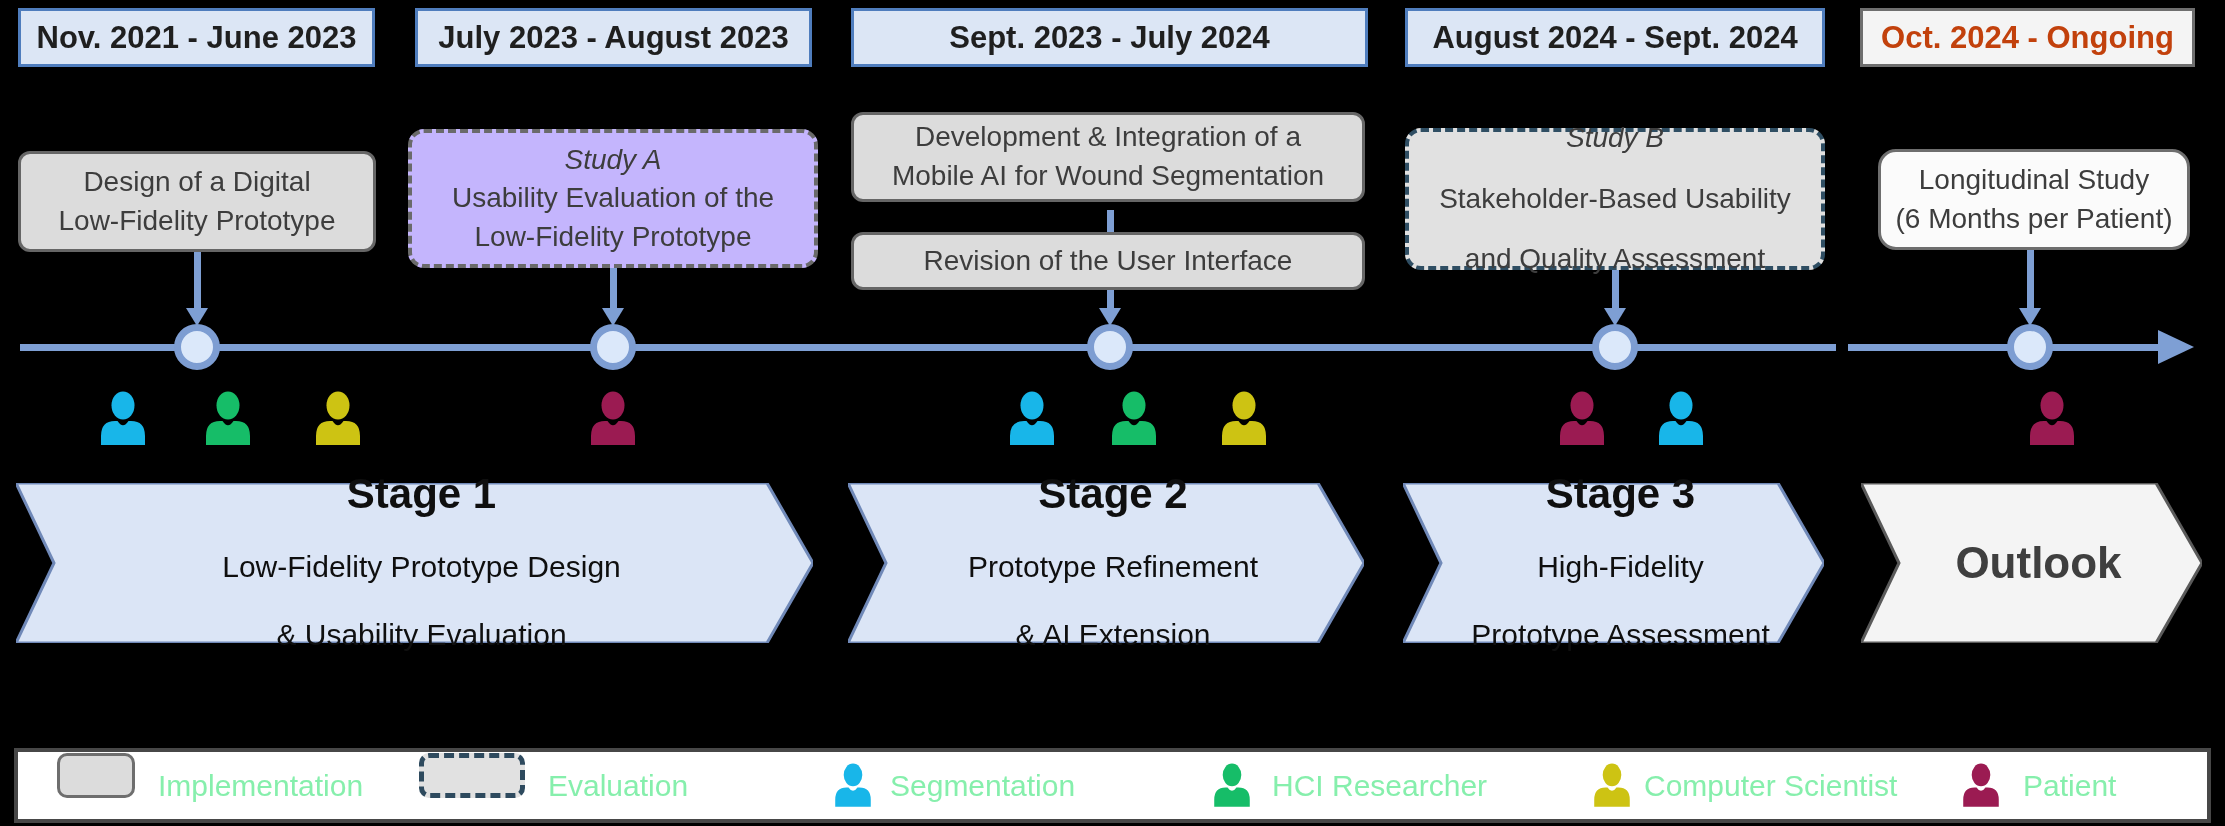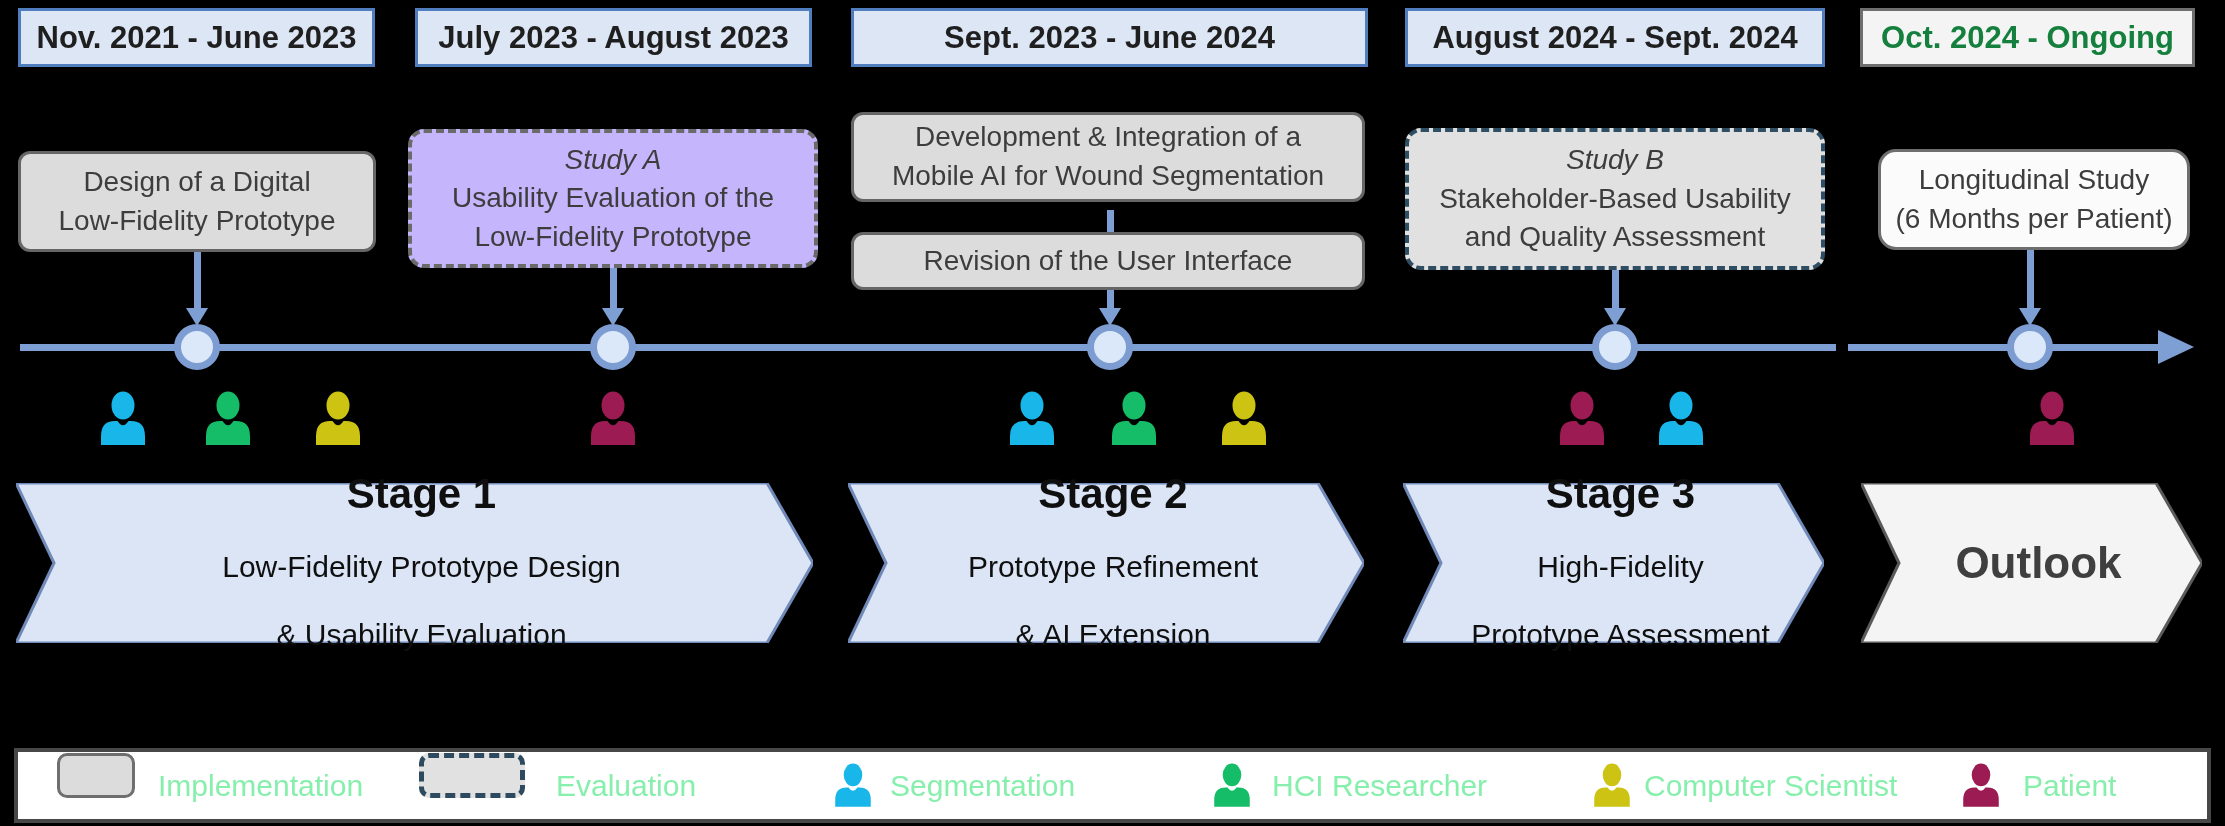--- a/index.html
+++ b/index.html
@@ -2,27 +2,27 @@
 <html><head>
 <meta charset="utf-8">
 <style>
   html,body{margin:0;padding:0;background:#000;}
   #canvas{position:relative;width:2225px;height:826px;background:#000;overflow:hidden;
           font-family:Liberation Sans, sans-serif;padding-left:48px;}
 
   .period{position:absolute;top:8px;height:59px;box-sizing:border-box;background:#dce6f5;
           border:3px solid #4f7dbd;display:flex;align-items:center;justify-content:center;
           font-weight:bold;font-size:31px;color:#1f1f1f;}
-  .period.gray{background:#f4f4f4;border-color:#6e6e6e;color:#15803d;}
+  .period.gray{background:#f4f4f4;border-color:#6e6e6e;color:#c2410c;}
 
   .act{position:absolute;box-sizing:border-box;background:#dcdcdc;border:3px solid #666;
        border-radius:12px;display:flex;flex-direction:column;align-items:center;
        justify-content:center;font-size:28px;color:#3d3d3d;line-height:1.38;text-align:center;}
   .act.dashed-gray{border:4px dashed #6a6a6a;border-radius:16px;background:#c4b5fd;}
-  .act.dashed-blue{border:4px dashed #2f4e63;border-radius:16px;background:#e1e1e1;}
+  .act.dashed-blue{border:4px dashed #2f4e63;border-radius:16px;background:#e1e1e1;gap:22px;}
   .act.white{background:#fbfbfb;border-color:#6e6e6e;border-radius:18px;}
   .study-title{font-style:italic;}
 
   .vline{position:absolute;width:7px;background:#7e9fd4;}
   .varrow{position:absolute;width:0;height:0;border-left:11px solid transparent;
           border-right:11px solid transparent;border-top:18px solid #7e9fd4;}
 
   .tl-line{position:absolute;top:344px;height:7px;background:#7e9fd4;}
   .tl-arrow{position:absolute;top:330px;width:0;height:0;border-top:17px solid transparent;
             border-bottom:17px solid transparent;border-left:36px solid #7e9fd4;}
@@ -54,21 +54,21 @@
 
 <div id="canvas">
 
   <div class="period" style="left:18px;width:357px;">
       <span>Nov. 2021 - June 2023</span>
     </div>
   <div class="period" style="left:415px;width:397px;">
       <span>July 2023 - August 2023</span>
     </div>
   <div class="period" style="left:851px;width:517px;">
-      <span>Sept. 2023 - June 2024</span>
+      <span>Sept. 2023 - July 2024</span>
     </div>
   <div class="period" style="left:1405px;width:420px;">
       <span>August 2024 - Sept. 2024</span>
     </div>
   <div class="period gray" style="left:1860px;width:335px;">
       <span>Oct. 2024 - Ongoing</span>
     </div>
 
   <div class="act" style="left:18px;top:151px;width:358px;height:101px;">
     <span>Design of a Digital</span>
@@ -225,21 +225,21 @@
   <div class="stage-text" style="left:1861px;width:341px;">
     <div class="outlook-title">Outlook</div>
   </div>
 
   <div class="legend-bar"></div>
 
   <div class="swatch-impl"></div>
   <div class="legend-label" style="left:158px;">Implementation</div>
 
   <div class="swatch-eval"></div>
-  <div class="legend-label" style="left:548px;margin-left:8px;">Evaluation</div>
+  <div class="legend-label" style="left:548px;">Evaluation</div>
 
   <svg class="legend-person" style="left:832px;" viewBox="0 0 52 54">
       <g fill="#18b6e9">
         <ellipse cx="26" cy="14.5" rx="11.5" ry="14"></ellipse>
         <path d="M4 54 L4 45 Q4 30 18 30 L20.5 30 Q26 38.5 31.5 30 L34 30 Q48 30 48 45 L48 54 Z"></path>
       </g>
     </svg>
   <div class="legend-label" style="left:890px;">Segmentation</div>
 
   <svg class="legend-person" style="left:1211px;" viewBox="0 0 52 54">

